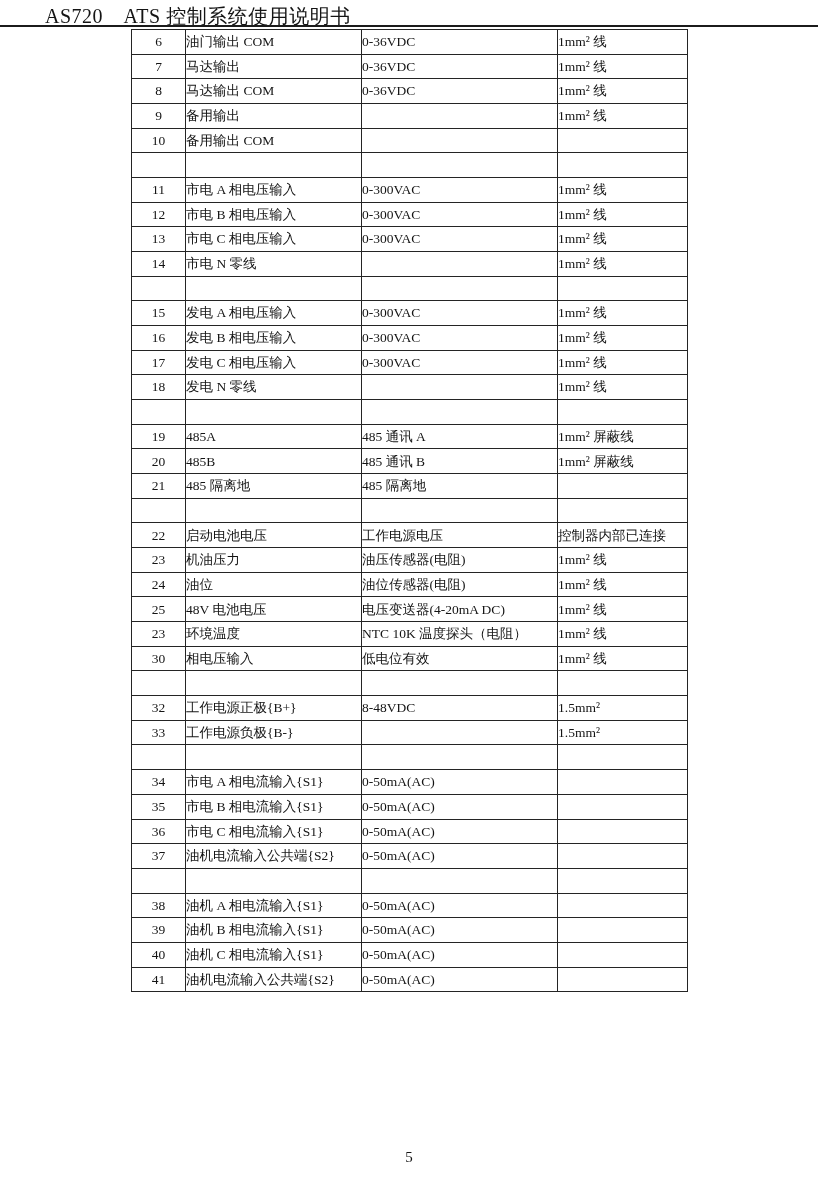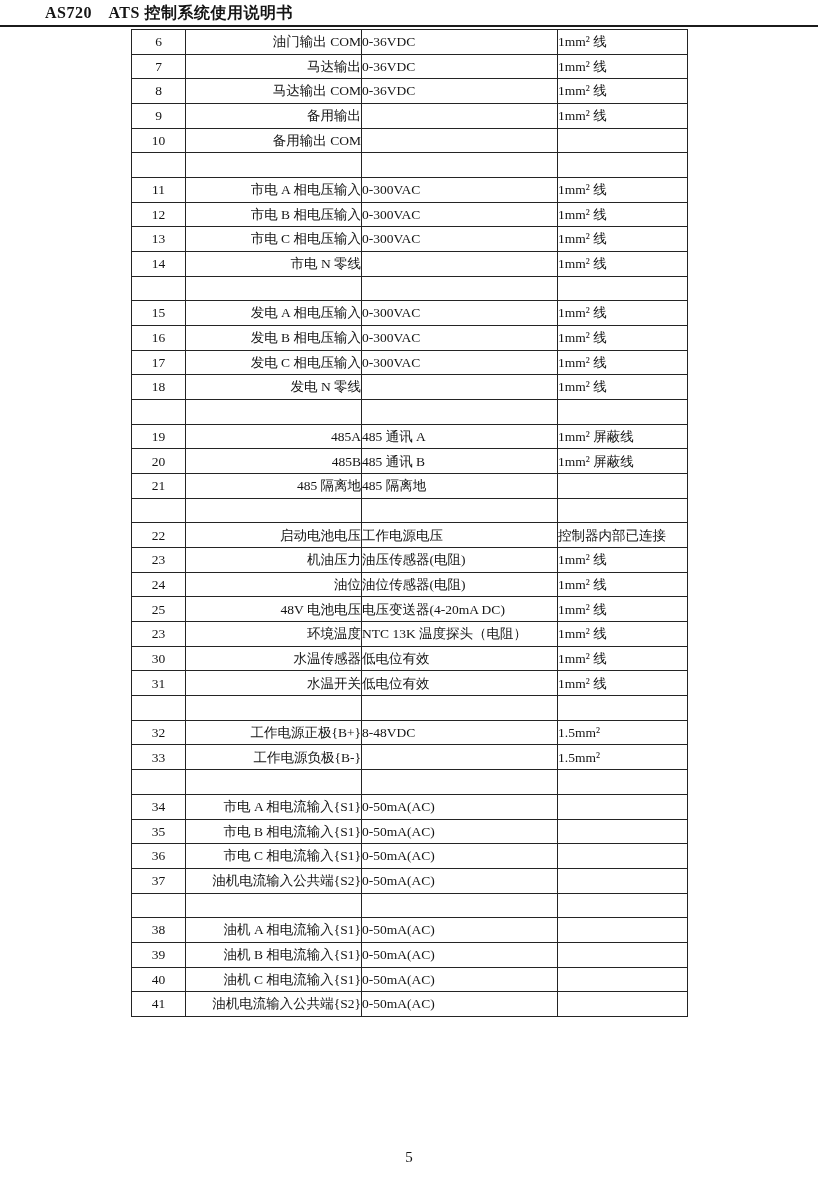--- a/index.html
+++ b/index.html
@@ -12,24 +12,23 @@
     position: relative;
     background: #ffffff;
     font-family: "Liberation Serif", "DejaVu Serif", serif;
     color: #141414;
     overflow: hidden;
   }
   .header-title {
     position: absolute;
     left: 45px;
     top: 3px;
-    font-size: 16px;
+    font-size: 20px;
     letter-spacing: 0.5px;
     white-space: pre;
-    font-weight: bold;
   }
   .header-rule {
     position: absolute;
     left: 0;
     top: 25px;
     width: 818px;
     height: 2px;
     background: #1b1b1b;
   }
   table.wiring {
@@ -44,21 +43,21 @@
     height: 24.68px;
     font-size: 13.5px;
     line-height: 1;
     padding: 0;
     white-space: nowrap;
     overflow: hidden;
     vertical-align: middle;
     box-sizing: border-box;
   }
   td.c-no   { text-align: center; }
-  td.c-name { padding-left: 10px; text-align: right; }
+  td.c-name { padding-left: 10px; }
   td.c-spec { padding-left: 9px; margin-left: 14px; }
   td.c-wire { padding-left: 9px; }
   .page-number {
     position: absolute;
     left: 0;
     top: 1149px;
     width: 818px;
     text-align: center;
     font-size: 15px;
   }
@@ -218,32 +217,26 @@
       </tr>
       <tr>
         <td class="c-no">25</td>
         <td class="c-name">48V 电池电压</td>
         <td class="c-spec">电压变送器(4-20mA DC)</td>
         <td class="c-wire">1mm² 线</td>
       </tr>
       <tr>
         <td class="c-no">23</td>
         <td class="c-name">环境温度</td>
-        <td class="c-spec">NTC 13K 温度探头（电阻）</td>
+        <td class="c-spec">NTC 10K 温度探头（电阻）</td>
         <td class="c-wire">1mm² 线</td>
       </tr>
       <tr>
         <td class="c-no">30</td>
-        <td class="c-name">水温传感器</td>
-        <td class="c-spec">低电位有效</td>
-        <td class="c-wire">1mm² 线</td>
-      </tr>
-      <tr>
-        <td class="c-no">31</td>
-        <td class="c-name">水温开关</td>
+        <td class="c-name">相电压输入</td>
         <td class="c-spec">低电位有效</td>
         <td class="c-wire">1mm² 线</td>
       </tr>
       <tr>
         <td class="c-no"></td>
         <td class="c-name"></td>
         <td class="c-spec"></td>
         <td class="c-wire"></td>
       </tr>
       <tr>

